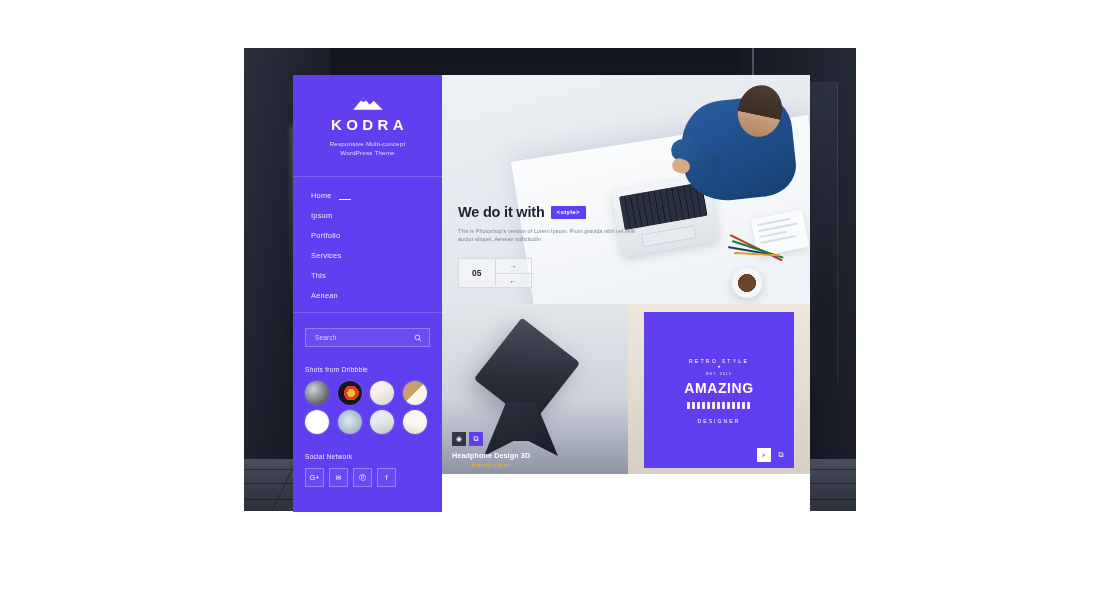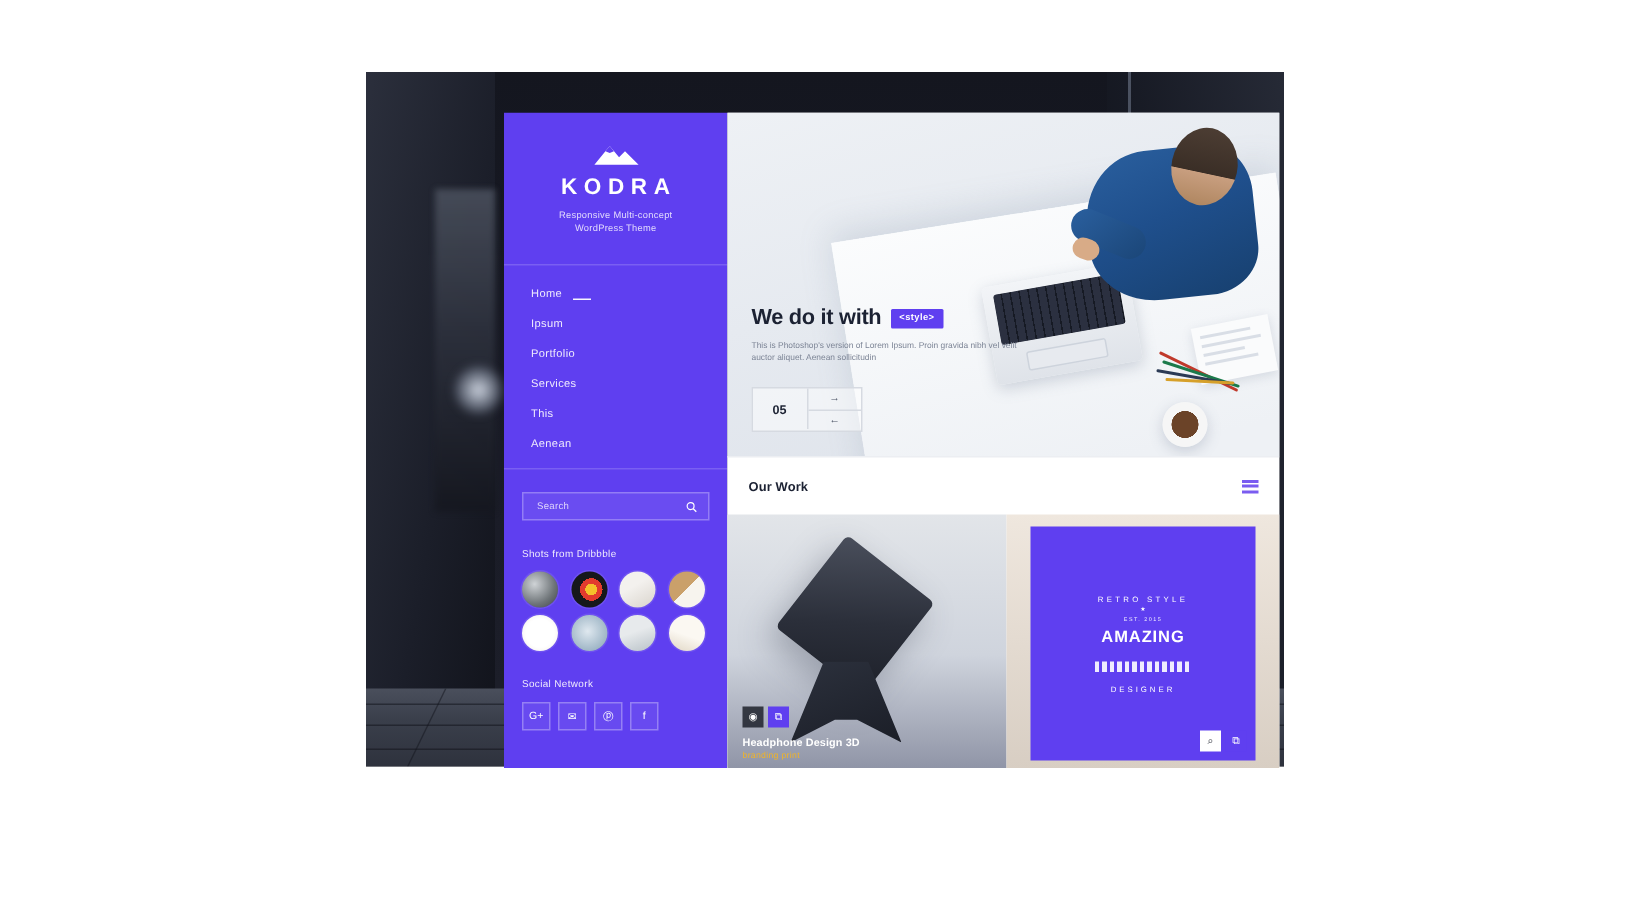--- a/index.html
+++ b/index.html
@@ -55,21 +55,21 @@
   .bd-floor i{
     position:absolute;top:0;height:52px;width:1px;
     background:rgba(20,22,30,.5);
     transform:skewX(-26deg);
   }
   .bd-floorline{
     position:absolute;left:0;height:1px;width:612px;background:rgba(18,20,28,.55);
   }
 
   
-  .mock{position:absolute;left:293px;top:75px;width:517px;height:437px;overflow:hidden;margin-left:43px;}
+  .mock{position:absolute;left:293px;top:75px;width:517px;height:437px;overflow:hidden;}
 
   
   .sidebar{
     position:absolute;left:0;top:0;width:149px;height:437px;
     background:#5f3ff0;color:#fff;
   }
   .brand{padding-top:19px;text-align:center;}
   .logo-mark{width:34px;height:17px;margin:0 auto 6px;display:block;}
   .brand-name{
     font-size:15px;letter-spacing:4.4px;font-weight:700;color:#fff;
@@ -227,21 +227,21 @@
     position:absolute;left:48px;top:28px;width:74px;height:78px;
     background:linear-gradient(145deg,#4a4f5c 0%,#2b2f3a 55%,#1d2029 100%);
     transform:rotate(38deg);border-radius:4px;
     box-shadow:0 10px 22px rgba(60,66,84,.35);
   }
   .hp-stand{
     position:absolute;left:42px;top:98px;width:74px;height:54px;
     background:linear-gradient(160deg,#2c313d 0%,#1b1e27 100%);
     clip-path:polygon(30% 0,70% 0,100% 100%,60% 72%,40% 72%,0 100%);
   }
-  .pmeta{position:absolute;left:10px;bottom:6px;}
+  .pmeta{position:absolute;left:10px;bottom:6px;text-align:center;}
   .picons{display:flex;gap:3px;margin-bottom:5px;}
   .picon{
     width:14px;height:14px;display:flex;align-items:center;justify-content:center;
     font-size:7px;color:#fff;background:rgba(25,28,38,.82);
   }
   .picon.accent{background:#5f3ff0;}
   .ptitle{font-size:7.2px;font-weight:700;color:#fff;letter-spacing:.1px;}
   .ptags{font-size:5.8px;color:#f0b429;margin-top:2px;letter-spacing:.2px;}
 
   .badge-wrap{
@@ -249,21 +249,21 @@
     display:flex;align-items:center;justify-content:center;
   }
   .badge{width:92px;height:92px;position:relative;color:#fff;text-align:center;}
   .badge-top,.badge-bot{
     position:absolute;left:0;right:0;font-size:5.2px;letter-spacing:2.2px;
   }
   .badge-top{top:14px;}
   .badge-bot{bottom:12px;letter-spacing:2px;}
   .badge-est{position:absolute;left:0;right:0;top:28px;font-size:3.6px;letter-spacing:1px;opacity:.92;}
   .badge-main{
-    position:absolute;left:0;right:0;top:36px;font-size:11px;font-weight:700;letter-spacing:.6px;
+    position:absolute;left:0;right:0;top:36px;font-size:14px;font-weight:700;letter-spacing:.6px;
   }
   .badge-rule{
     position:absolute;left:14px;right:14px;top:58px;height:7px;
     background:repeating-linear-gradient(90deg,#fff 0 3px,transparent 3px 5px);
     opacity:.9;
   }
   .badge-star{position:absolute;left:50%;top:20px;transform:translateX(-50%);font-size:4px;}
   .pzoom{position:absolute;right:6px;bottom:6px;display:flex;gap:3px;}
   .pz{
     width:14px;height:14px;display:flex;align-items:center;justify-content:center;
@@ -406,28 +406,20 @@
           <div class="hero-ctrls">
             <div class="hc-num">05</div>
             <div class="hc-arrows">
               <div class="hc-arrow">→</div>
               <div class="hc-arrow">←</div>
             </div>
           </div>
         </div>
       </section>
 
-      <section class="workbar">
-        <div class="work-title">Our Work</div>
-        <div class="grid-icon">
-          <i></i>
-            <i></i>
-            <i></i>
-        </div>
-      </section>
 
       <section class="portfolio">
 
         <article class="pcard left">
           <div class="hp-shape"></div>
           <div class="hp-stand"></div>
           <div class="pmeta">
             <div class="picons">
               <div class="picon">◉</div>
               <div class="picon accent">⧉</div>

